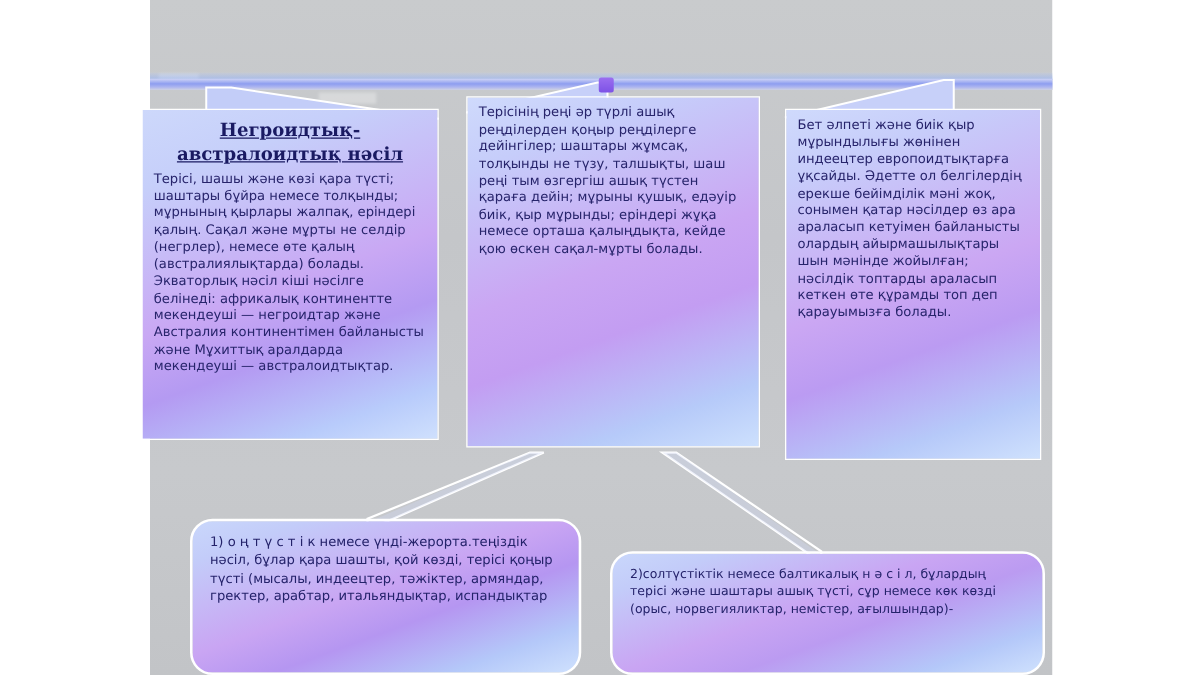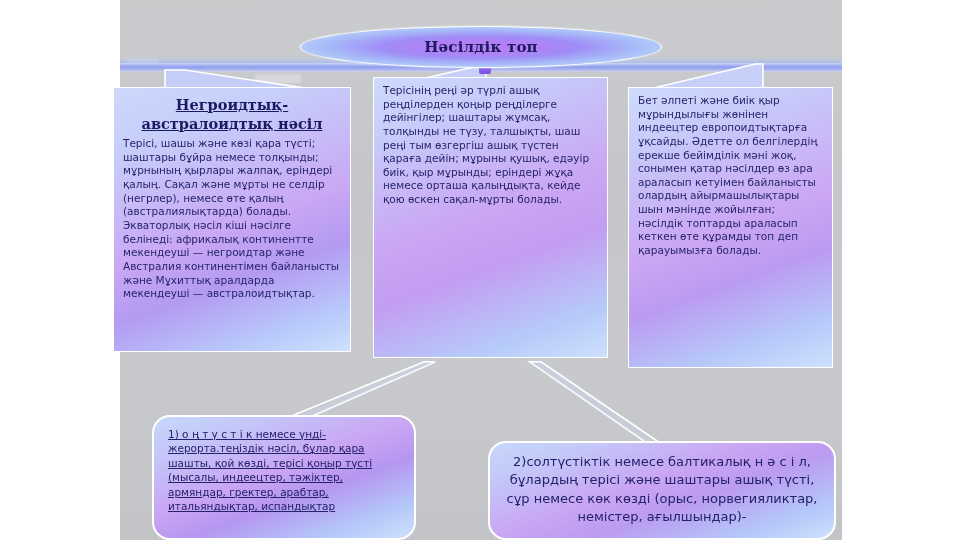--- a/index.html
+++ b/index.html
@@ -142,43 +142,41 @@
     position: absolute;
     border: 2px solid #ffffff;
     border-radius: 18px;
     box-sizing: border-box;
     color: #24226a;
     padding: 10px 14px;
   }
   .rbox-left {
     left: 152px;
     top: 415px;
-    width: 264px;
+    width: 313px;
     height: 125px;
     background: linear-gradient(160deg, #c9d7fb 0%, #c3ccf9 14%, #c9a5f3 46%, #b596f1 62%, #b4c8f9 84%, #cfe1fd 100%);
-    text-decoration: underline;
   }
   .rbox-right {
     left: 488px;
     top: 441px;
     width: 348px;
     height: 99px;
     background: linear-gradient(160deg, #c9d7fb 0%, #c3ccf9 14%, #c9a5f3 44%, #bb9bf1 60%, #b4c8f9 84%, #cfe1fd 100%);
   }
   .rbox-left p {
     margin: 0;
     font-size: 10.5px;
     line-height: 1.38;
     text-align: left;
   }
   .rbox-right p {
     margin: 0;
-    font-size: 13px;
+    font-size: 10px;
     line-height: 1.42;
-    text-align: center;
   }
   
   .ghost {
     position: absolute;
     background: rgba(255,255,255,0.30);
     filter: blur(1.2px);
     pointer-events: none;
   }
 </style>
 </head>
@@ -208,23 +206,20 @@
 
     <polygon points="424,362 435,362 294,424 294,415" fill="none" stroke="#ffffff" stroke-width="1.8"></polygon>
     <polygon points="424,362 294,418 294,424 435,362" fill="#cfd6f3" opacity="0.35"></polygon>
 
     <polygon points="530,362 541,362 657,441 657,450" fill="none" stroke="#ffffff" stroke-width="1.8"></polygon>
     <polygon points="530,362 541,362 657,444 657,450" fill="#cfd6f3" opacity="0.35"></polygon>
   </svg>
 
   <div class="center-nub"></div>
 
-  <div class="title-ellipse">
-    <span class="title-text">Нәсілдік топ</span>
-  </div>
 
   <div class="box box-a">
     <h3>Негроидтық-австралоидтық нәсіл</h3>
     <p>Терісі, шашы және көзі қара түсті; шаштары бұйра немесе толқынды; мұрнының қырлары жалпақ, еріндері қалың. Сақал және мұрты не селдір (негрлер), немесе өте қалың (австралиялықтарда) болады. Экваторлық нәсіл кіші нәсілге белінеді: африкалық континентте мекендеуші — негроидтар және Австралия континентімен байланысты және Мұхиттық аралдарда мекендеуші — австралоидтықтар.</p>
   </div>
 
   <div class="box box-b">
     <p>Терісінің реңі әр түрлі ашық реңділерден қоңыр реңділерге дейінгілер; шаштары жұмсақ, толқынды не түзу, талшықты, шаш реңі тым өзгергіш ашық түстен қараға дейін; мұрыны қушық, едәуір биік, қыр мұрынды; еріндері жұқа немесе орташа қалыңдықта, кейде қою өскен сақал-мұрты болады.</p>
   </div>
 

